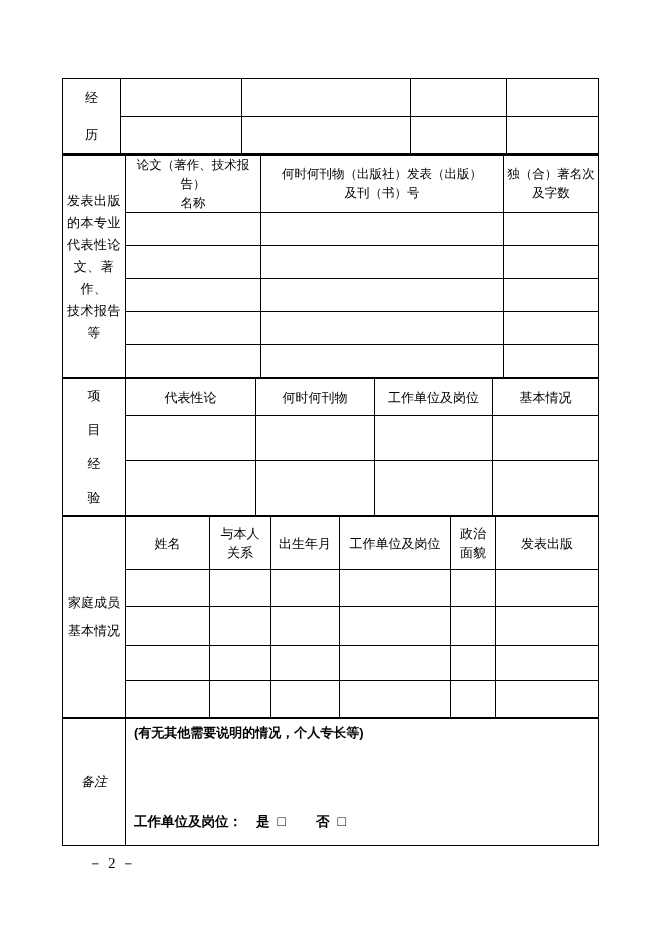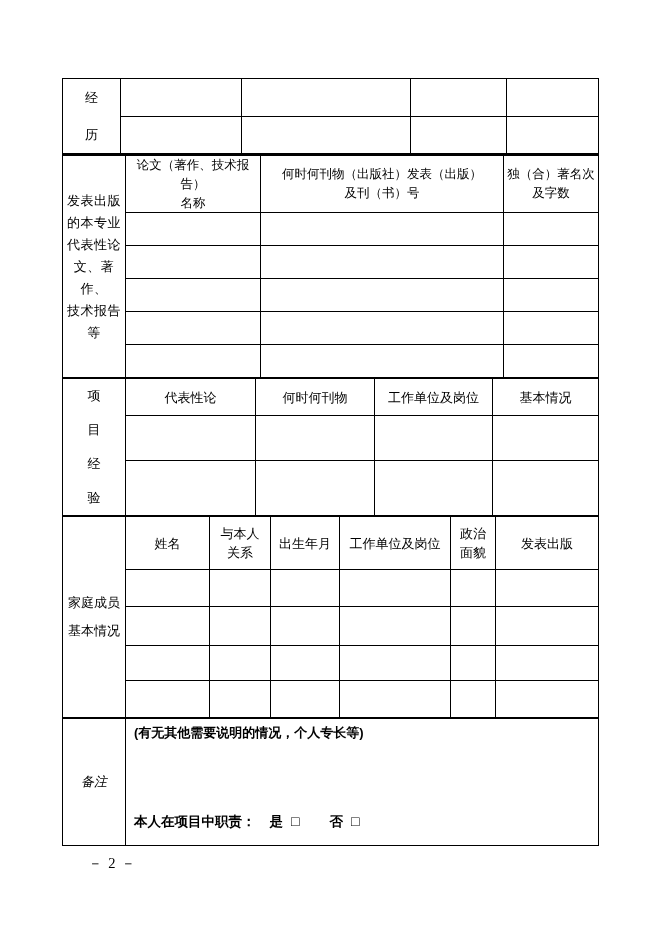--- a/index.html
+++ b/index.html
@@ -256,21 +256,21 @@
         <col style="width:63px">
           <col style="width:473px">
       </colgroup>
       <tbody>
           <tr style="height:127px">
         <td class="label-cell label-rem">备注</td>
         <td class="remarks-cell">
           <div class="remarks-inner">
             <div class="remarks-hint">(有无其他需要说明的情况，个人专长等)</div>
             <div class="remarks-question">
-              <span>本人在项目中职责：</span><span class="opt-label">是</span><span class="checkbox">□</span><span class="opt-label second">否</span><span class="checkbox">□</span>
+              <span>工作单位及岗位：</span><span class="opt-label">是</span><span class="checkbox">□</span><span class="opt-label second">否</span><span class="checkbox">□</span>
             </div>
           </div>
         </td>
       </tr>
     </tbody>
       </table>
 
   </div>
 
   <div class="page-footer">－ 2 －</div>

